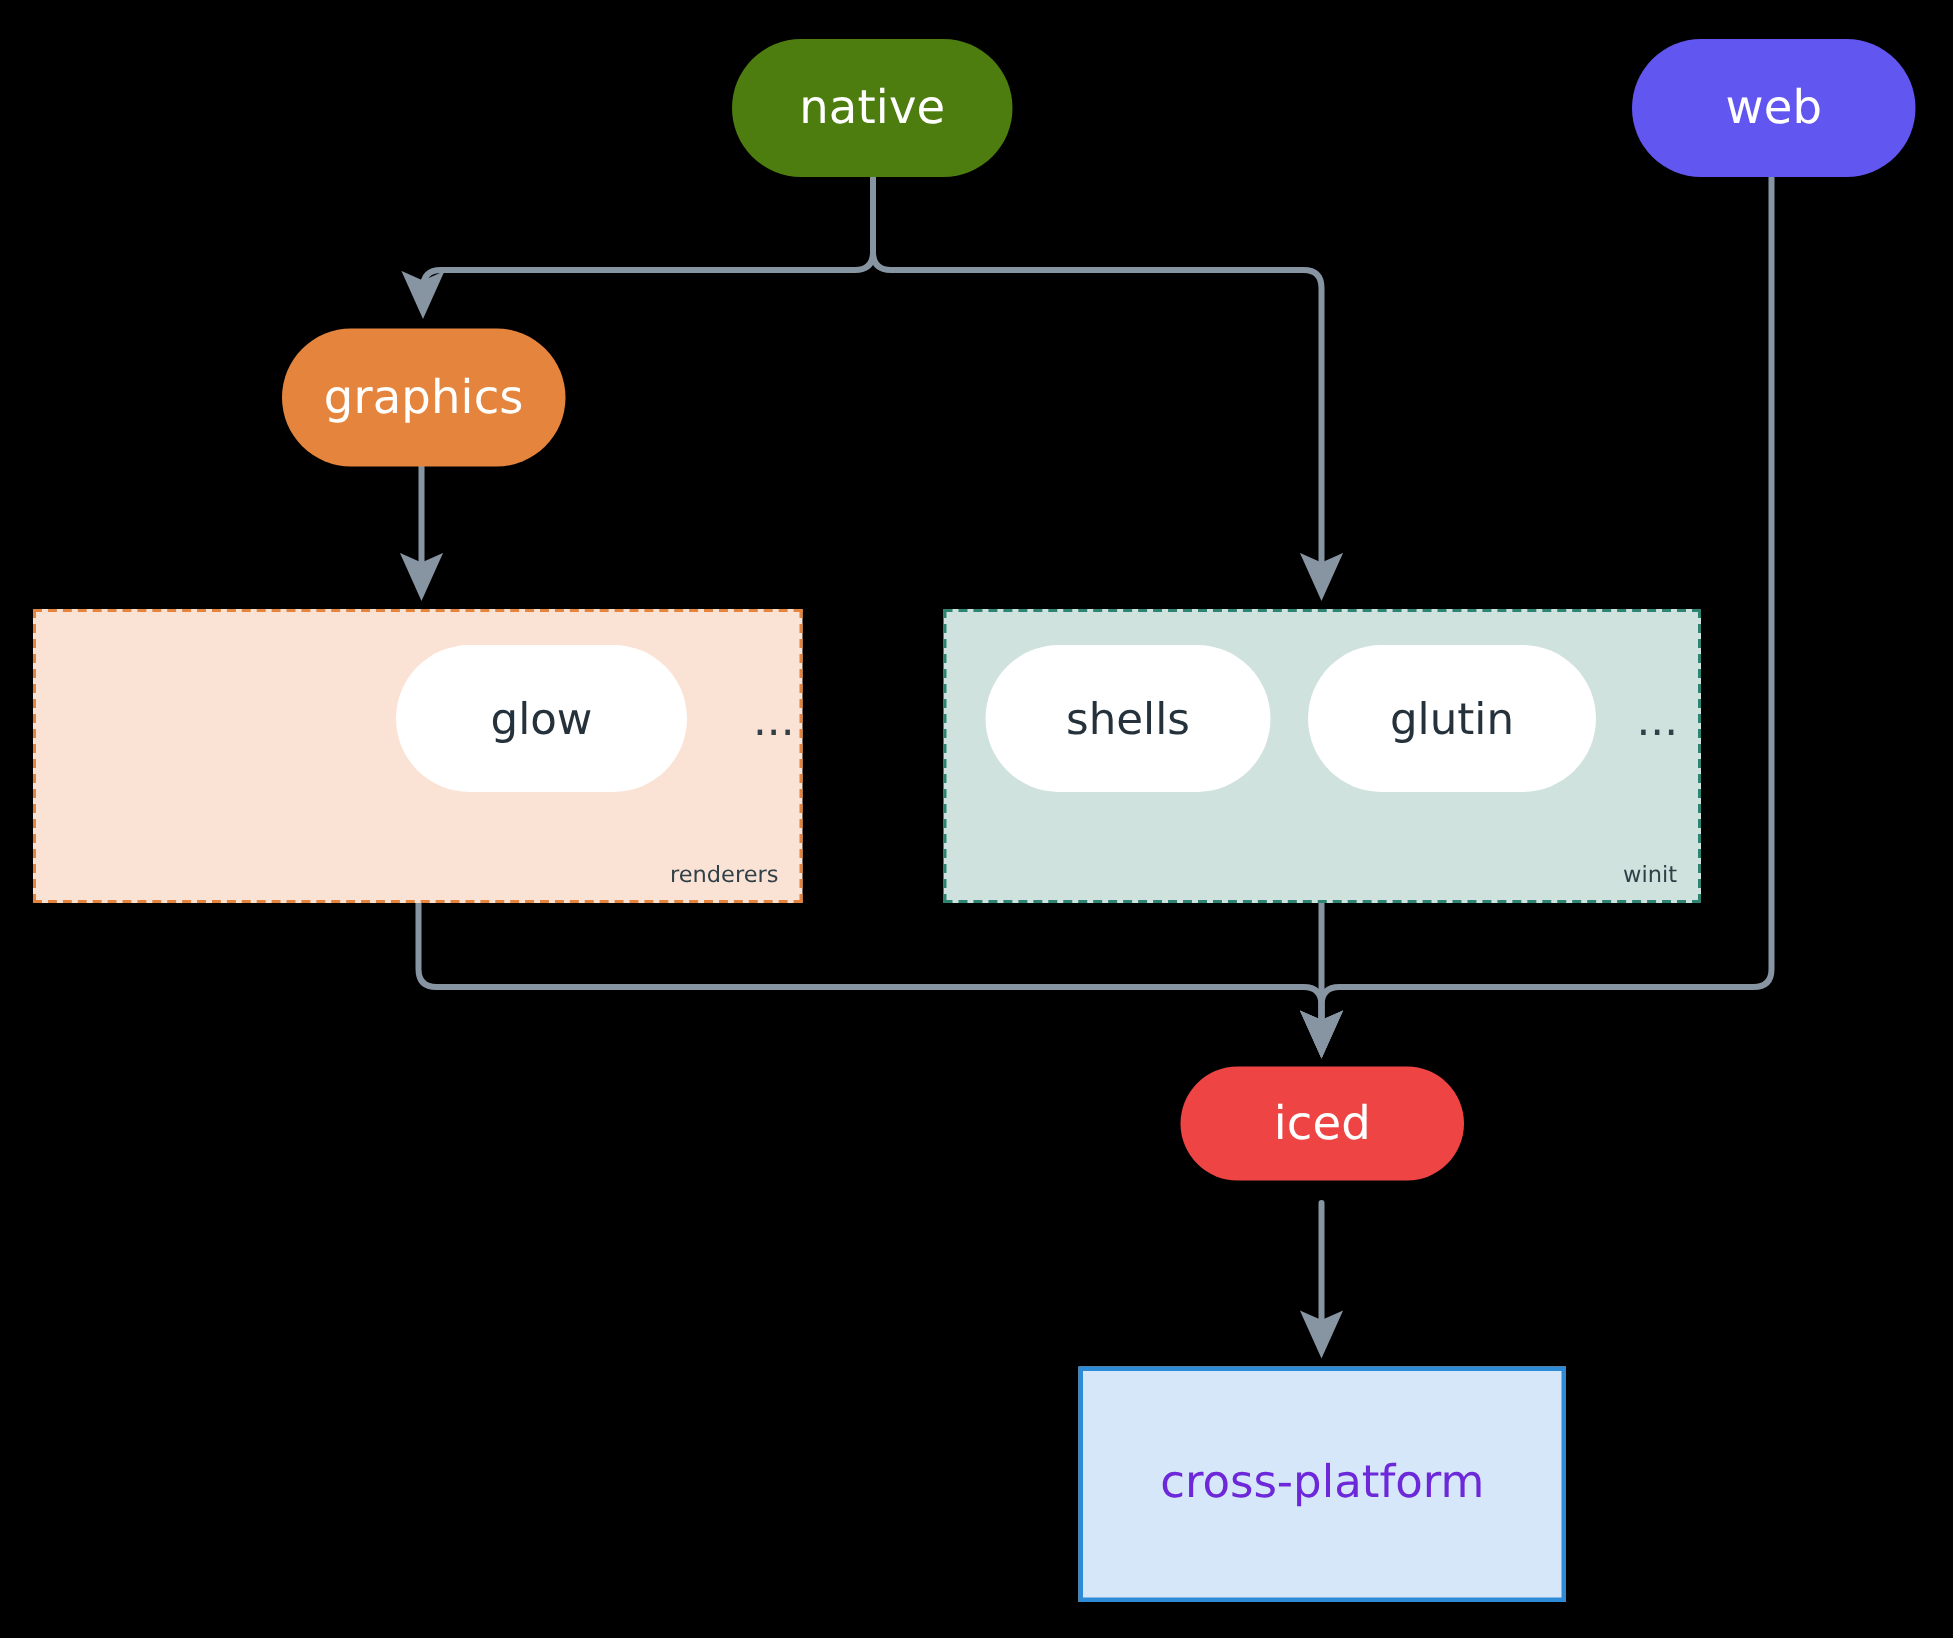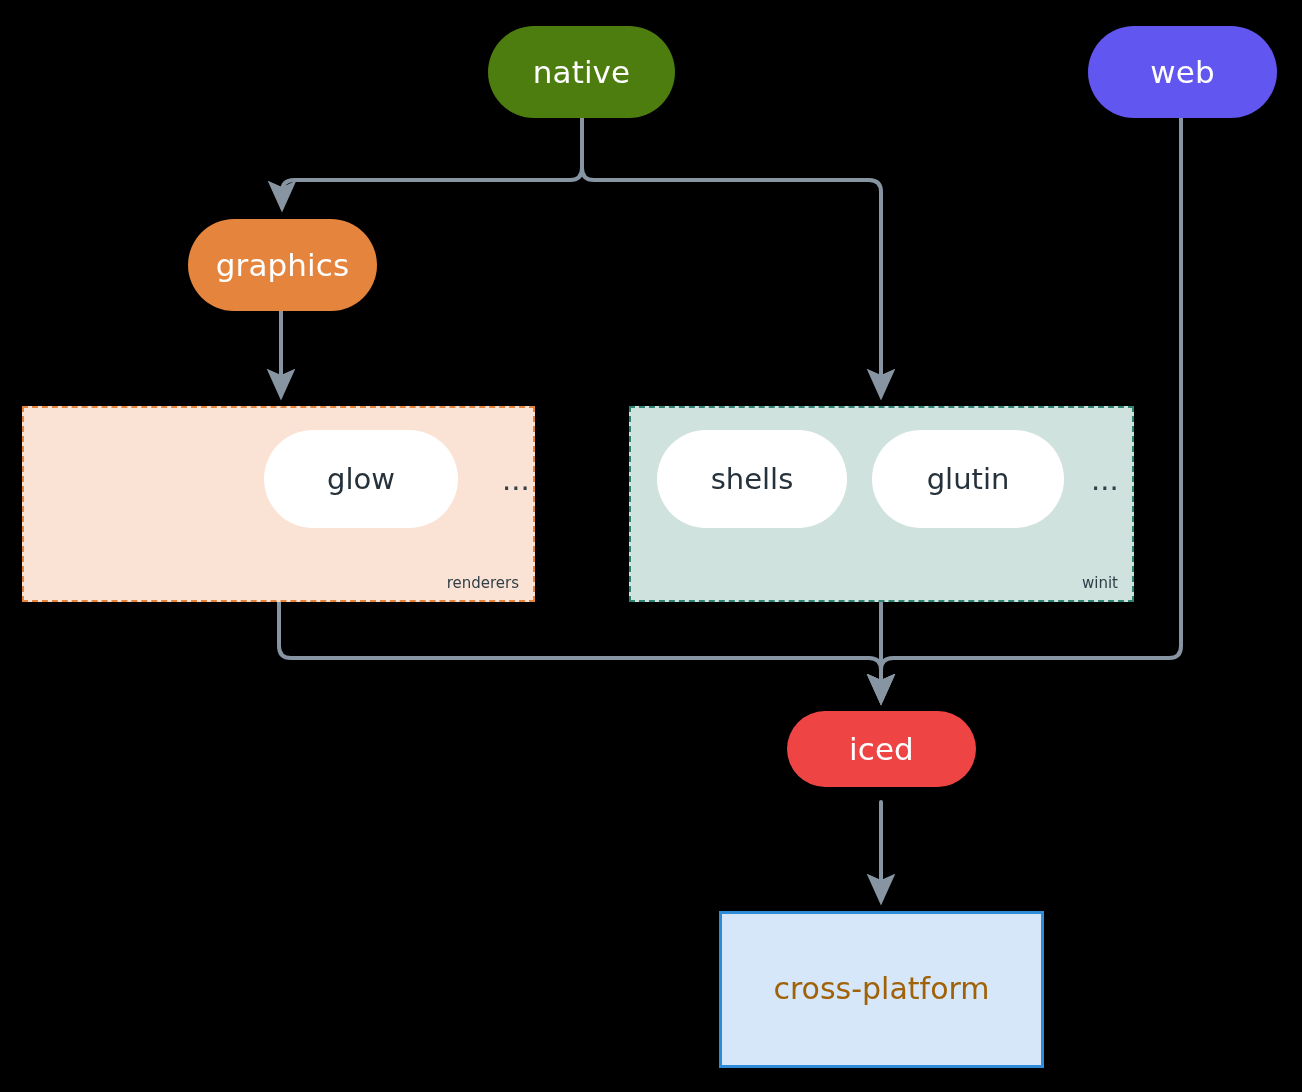--- a/index.html
+++ b/index.html
@@ -115,21 +115,21 @@
   
   .node-rect {
     position: absolute;
     left: 719px; top: 911px; width: 325px; height: 157px;
     background: #D5E7F8;
     border: 3px solid #2E8BD7;
     box-sizing: border-box;
     display: flex;
     align-items: center;
     justify-content: center;
-    color: #a16207;
+    color: #6d28d9;
     font-size: 30px;
     line-height: 1.62;
     text-align: center;
   }
   .node-rect span { display: block; }
 </style>
 </head>
 <body>
 
 <div id="diagram-root">

